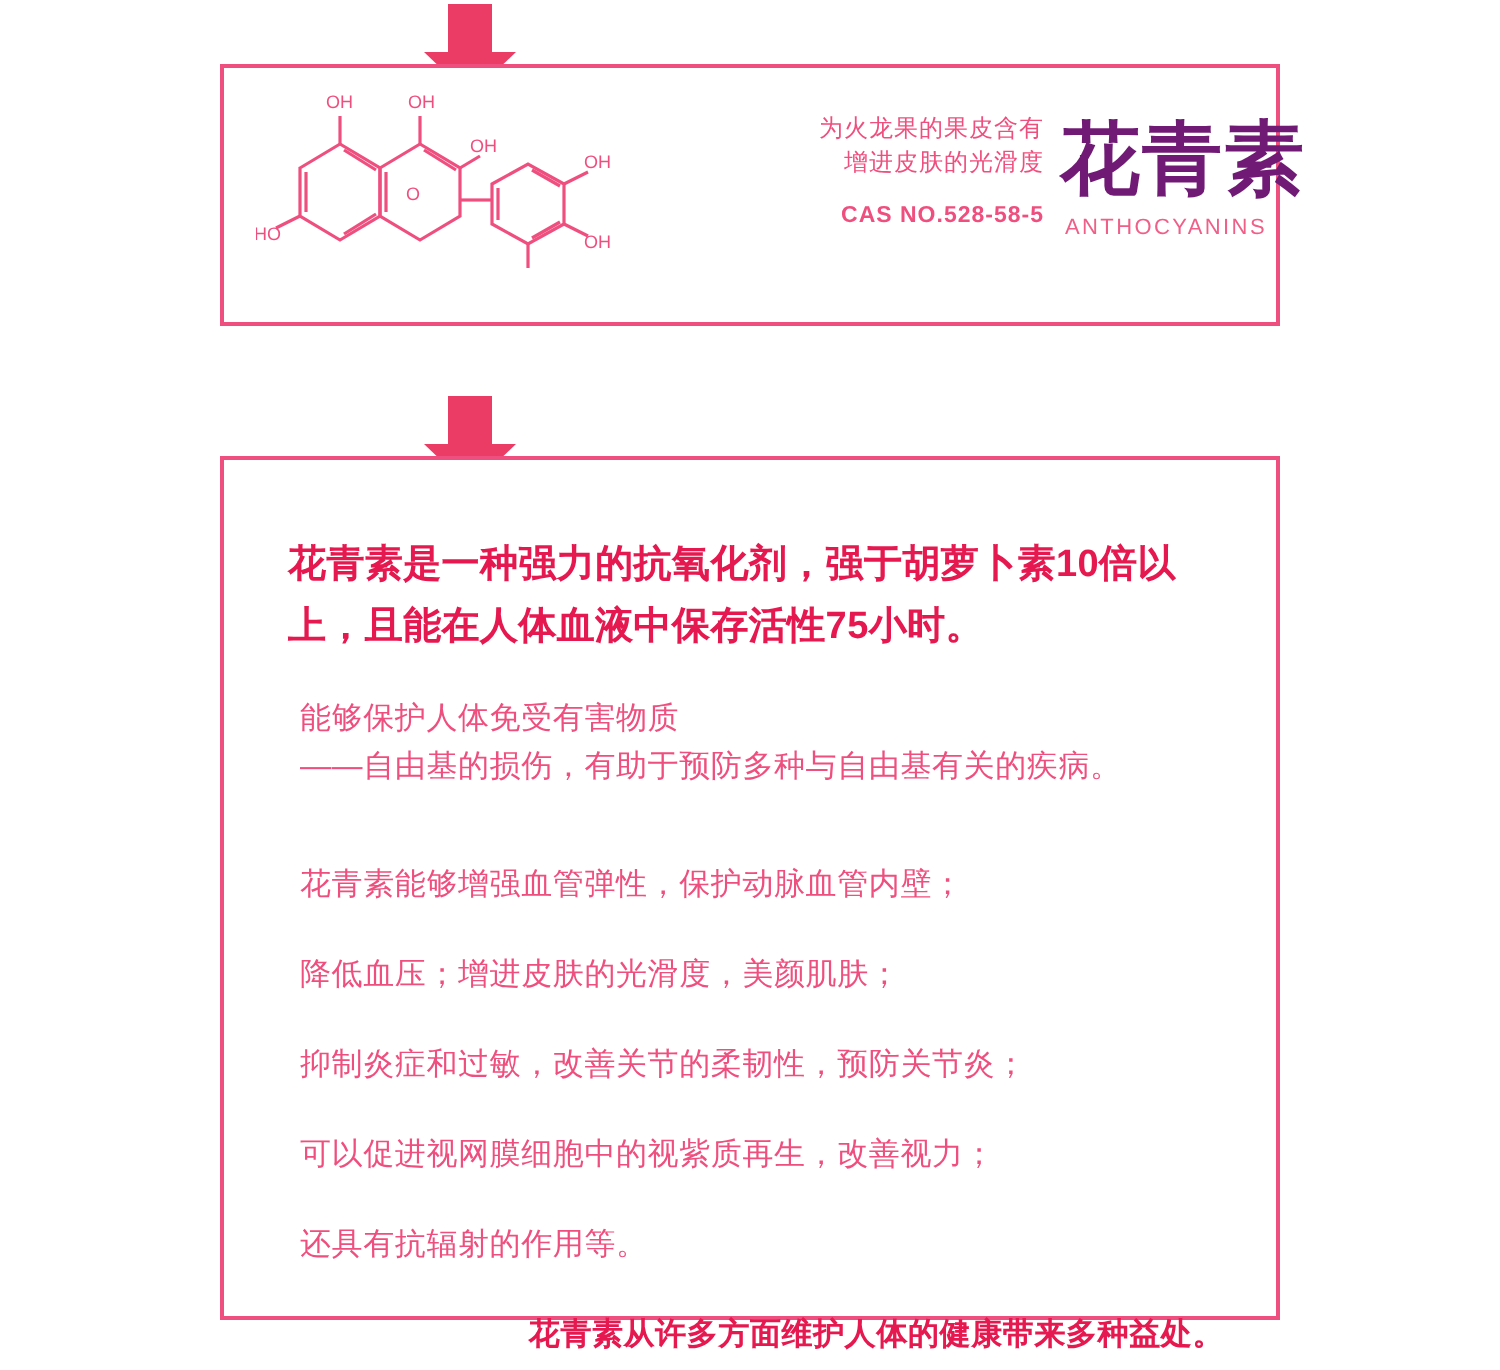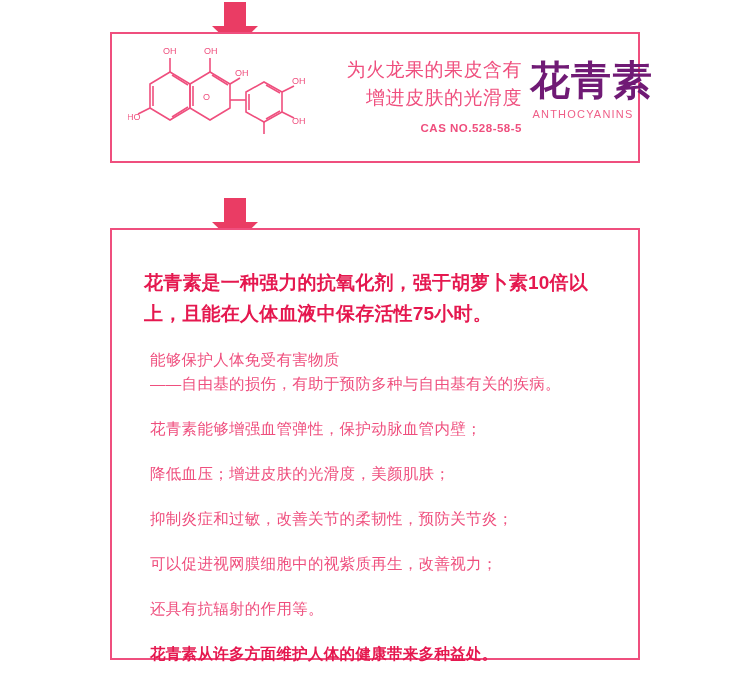--- a/index.html
+++ b/index.html
@@ -78,21 +78,21 @@
   .top-text {
     position: absolute;
     left: 200px;
     top: 22px;
     width: 210px;
     text-align: right;
     color: #ef4f7e;
     line-height: 1.45;
   }
   .top-text .line {
-    font-size: 19px;
+    font-size: 12px;
     letter-spacing: 0.5px;
     white-space: nowrap;
   }
   .cas {
     margin-top: 9px;
     font-size: 11.5px;
     letter-spacing: 0.5px;
     color: #ef4f7e;
     font-weight: bold;
   }
@@ -139,27 +139,28 @@
   }
   .para {
     font-size: 15.5px;
     color: #ef4f7e;
     line-height: 1.55;
     margin-bottom: 21px;
     letter-spacing: 0.3px;
   }
   .para.sub {
     margin-top: -21px;
-    margin-bottom: 21px;
+    margin-bottom: 35px;
     text-indent: 0;
   }
   .para.last {
     font-weight: bold;
     color: #e5184f;
     margin-bottom: 0;
+    text-align: right;
   }
 </style>
 </head>
 <body>
 
 <div class="page">
 
   <div class="arrow" id="arrow-top">
     <div class="shaft"></div>
     <div class="head"></div>

